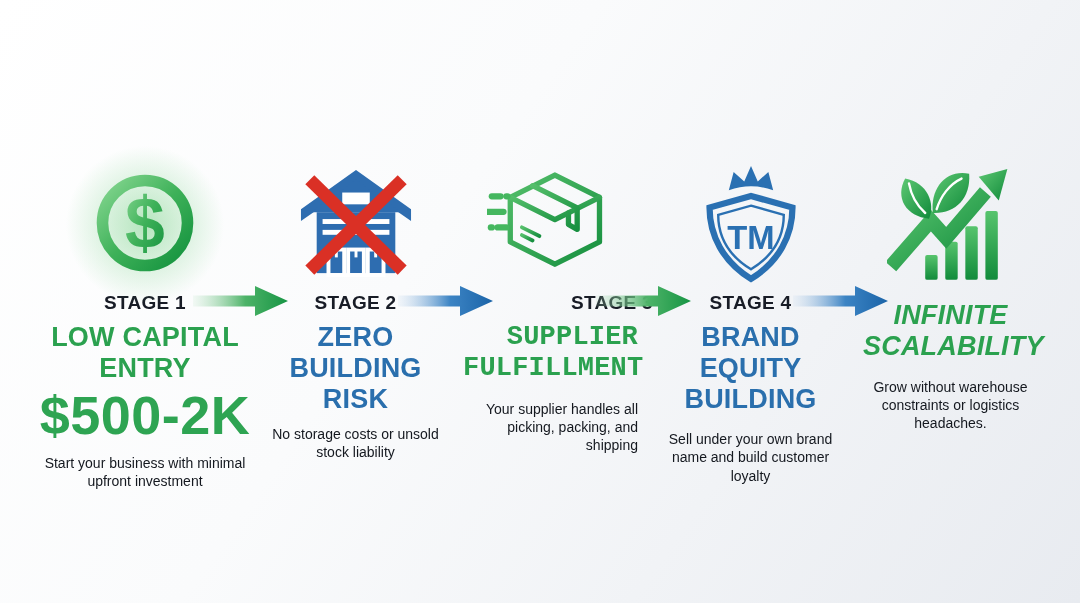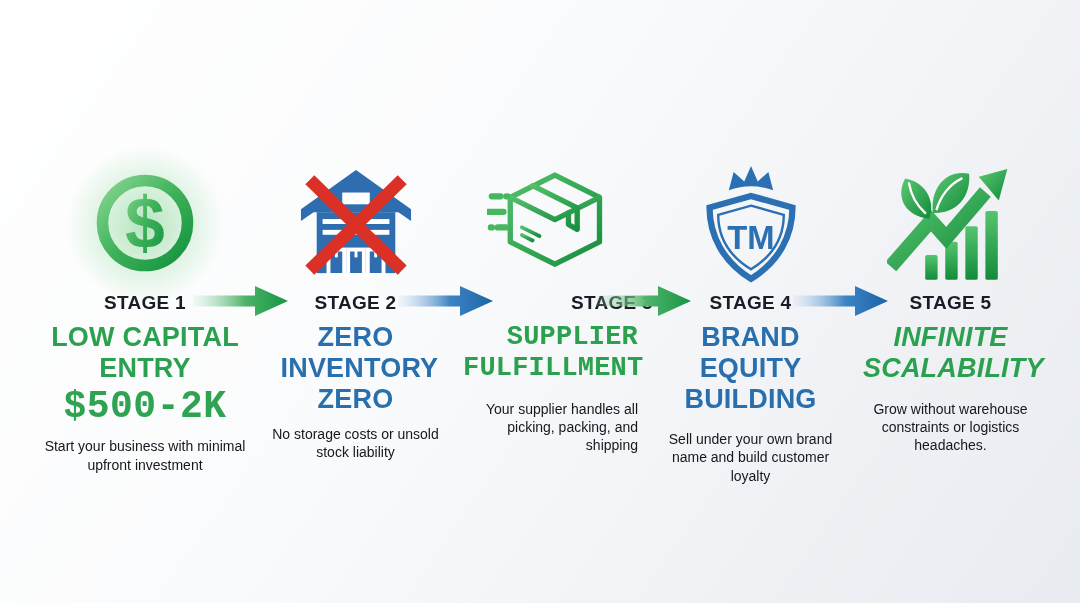--- a/index.html
+++ b/index.html
@@ -13,21 +13,21 @@
   .icon-area { position:relative; height:134px; display:flex; align-items:center; justify-content:center; }
   .glow {
     position:absolute; left:50%; top:50%; width:160px; height:160px; transform:translate(-50%,-50%);
     border-radius:50%;
     background:radial-gradient(circle, rgba(112,206,128,0.50) 0%, rgba(112,206,128,0.18) 45%, rgba(112,206,128,0) 70%);
   }
   .stage-label { font-size:19px; font-weight:800; color:#181c26; letter-spacing:0.3px; }
   .stage-title { margin:8px auto 0; font-size:27px; font-weight:800; line-height:1.14; letter-spacing:0.2px; }
   .green { color:#2ba14f; }
   .blue  { color:#2a6fad; }
-  .stage-metric { margin:3px auto 0; font-size:38px; font-weight:800; color:#2ea452; line-height:1.05; letter-spacing:0.5px;font-family:Liberation Mono, monospace; }
+  .stage-metric { margin:3px auto 0; font-size:54px; font-weight:800; color:#2ea452; line-height:1.05; letter-spacing:0.5px; }
   .stage-desc { margin:11px auto 0; font-size:14px; font-weight:400; color:#14181f; line-height:1.3; }
   .flow-arrow { position:absolute; top:284px; width:96px; height:34px; }
   
   .c1 { left:28px;  width:234px; }
   .c2 { left:253px; width:205px; }
   .c3 { left:448px; width:205px;text-align:right; }
   .c4 { left:643px; width:215px; }
   .c5 { left:843px; width:215px; }
   .c1 .stage-title  { max-width:232px; }
   .c2 .stage-title  { max-width:150px; }
@@ -106,21 +106,21 @@
             <line x1="80" y1="85" x2="80" y2="93"></line>
           </g>
           <g stroke="#da3025" stroke-width="13">
             <line x1="13" y1="14" x2="107" y2="106"></line>
             <line x1="107" y1="14" x2="13" y2="106"></line>
           </g>
         </svg>
       </span>
     </div>
     <div class="stage-label">STAGE 2</div>
-    <div class="stage-title blue">ZERO INVENTORY ZERO</div>
+    <div class="stage-title blue">ZERO BUILDING RISK</div>
     <div class="stage-desc">No storage costs or unsold stock liability</div>
   </div>
 
   <span class="flow-arrow" style="left:398px;">
     <svg width="96" height="34" viewBox="0 0 96 34">
       <defs>
           <linearGradient id="garr2" x1="0" y1="0" x2="1" y2="0">
         <stop offset="0" stop-color="#b2cde9" stop-opacity="0.12"></stop>
         <stop offset="0.55" stop-color="#3c84c4"></stop>
         <stop offset="1" stop-color="#1b64a8"></stop>
@@ -229,18 +229,17 @@
           </g>
           <path d="M4 104 L46 56 L62 74 L103 26" fill="none" stroke="url(#ggrow)" stroke-width="15"></path>
           <polygon points="126,2 96,10 117,35" fill="url(#ggrow)"></polygon>
           <path d="M44 54 C20 52 8 32 19 12 C42 16 51 38 44 54 Z" fill="url(#ggrow)"></path>
           <path d="M48 48 C45 22 62 2 86 7 C88 33 71 49 48 48 Z" fill="url(#ggrow)"></path>
           <path d="M40 48 C31 40 25 28 23 17" stroke="#ffffff" stroke-width="2.5" fill="none" stroke-linecap="round"></path>
           <path d="M52 44 C56 31 65 18 78 12" stroke="#ffffff" stroke-width="2.5" fill="none" stroke-linecap="round"></path>
         </svg>
       </span>
     </div>
-    <div class="stage-label">STAGE 5</div>
     <div class="stage-title green">INFINITE SCALABILITY</div>
     <div class="stage-desc">Grow without warehouse constraints or logistics headaches.</div>
   </div>
 
 </div>
 
 </body></html>

